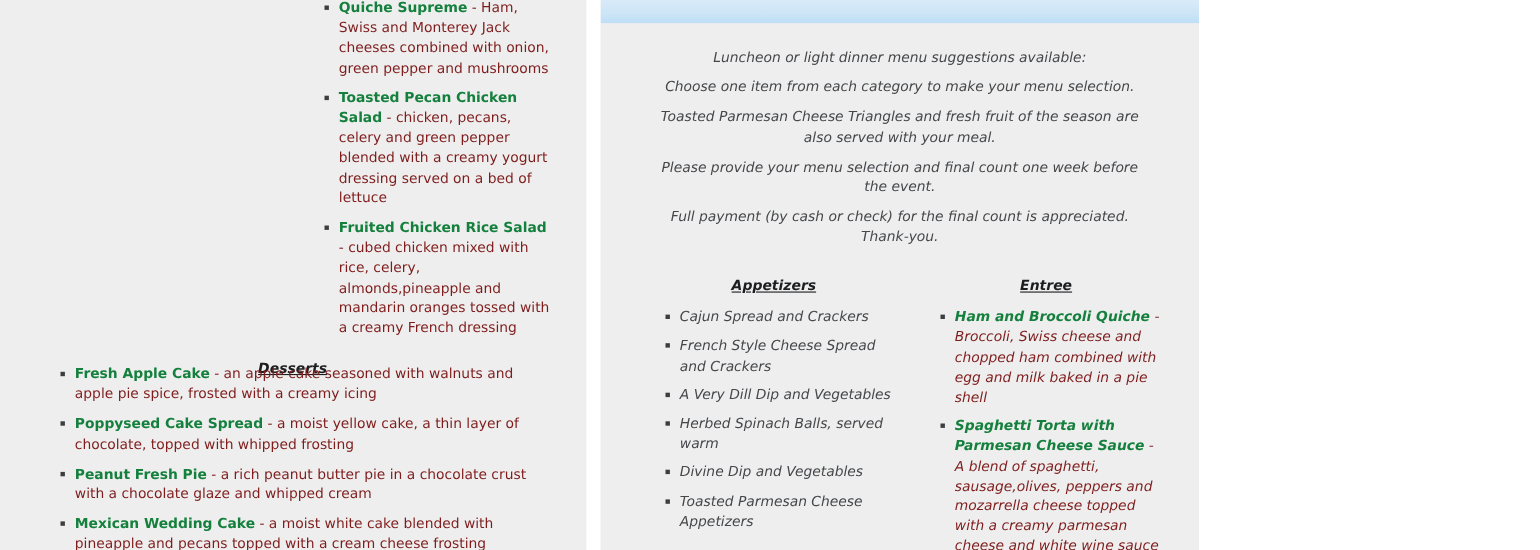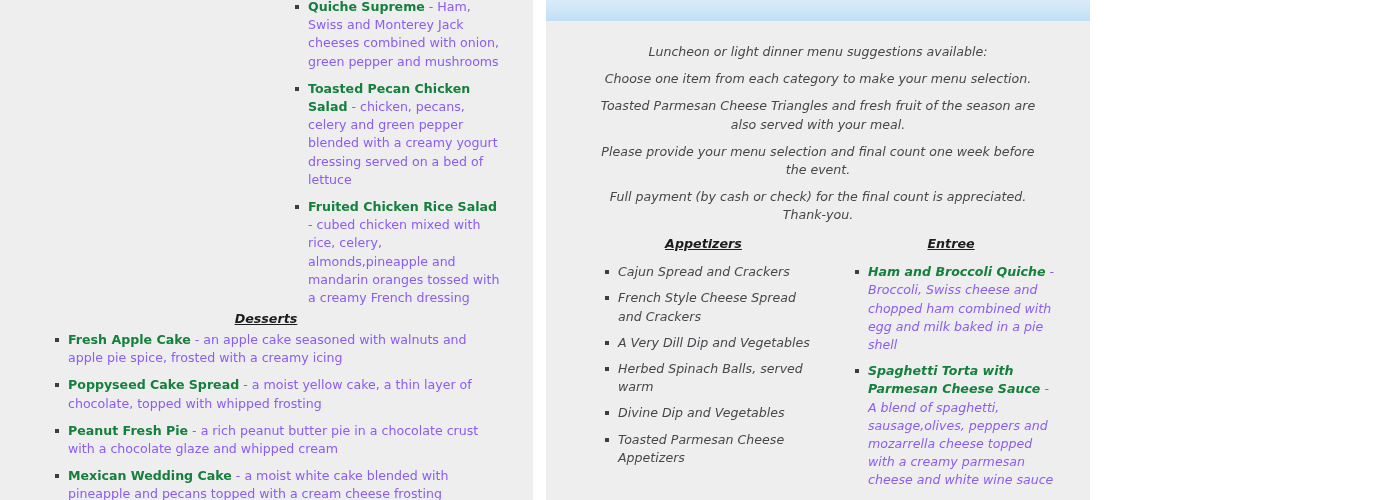--- a/index.html
+++ b/index.html
@@ -34,21 +34,21 @@
     font-size:12.6px;
     line-height:18.2px;
     color:#45474a;
   }
   .section-head{
     text-align:center;
     font-weight:bold;
     color:#1c1d1f;
     text-decoration:underline;
     font-size:12.7px;
-    margin:0;
+    margin:16px;
     padding:0;
   }
   .para{
     text-align:center;
     margin:0 0 9px 0;
     color:#45474a;
     font-size:12.6px;
     line-height:18.2px;
   }
   ul.lvl{
@@ -62,21 +62,21 @@
     margin:0 0 9px 0;
   }
   ul.lvl > li:before{
     content:"";
     position:absolute;
     left:1px;top:7px;
     width:4px;height:4px;
     background:#3c3d3f;
   }
   b.item-title{color:#15803d;font-weight:bold;}
-  .dash{color:#8b5cf6;}
+  .dash{color:#7f1d1d;}
 
   
   .left-top{
     position:absolute;
     left:300px;top:-2px;width:206px;
   }
   .left-desserts-head{
     position:absolute;left:12px;top:310px;width:520px;font-style:italic;
   }
   .left-desserts{

